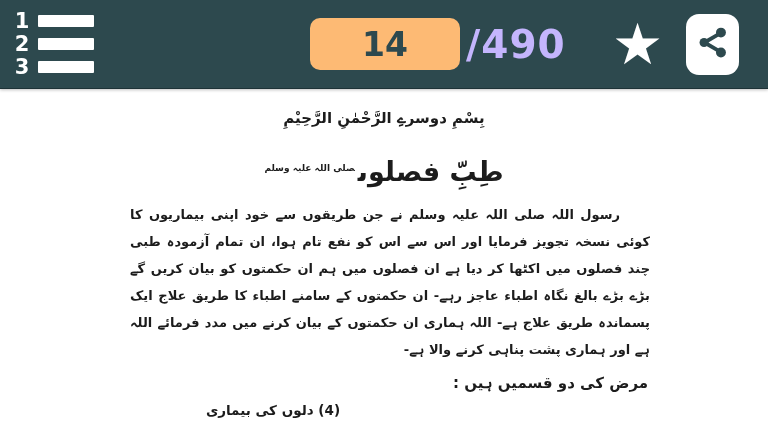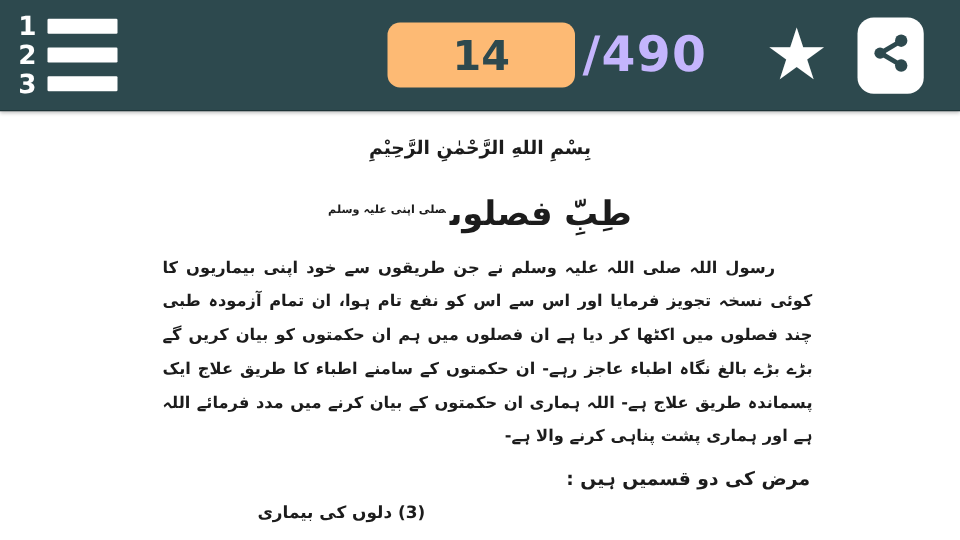--- a/index.html
+++ b/index.html
@@ -168,33 +168,33 @@
             <circle cx="17.8" cy="18.8" r="3.4" stroke="none"></circle>
           </g>
         </svg>
       </span>
     </button>
   </div>
 </div>
 
 <div class="book-page">
 
-  <div class="bismillah">بِسْمِ اللهِ الرَّحْمٰنِ الرَّحِيْمِ</div>
-
-  <div class="page-title"><span>طِبِّ فصلوں</span><span class="honorific">صلی اپنی علیہ وسلم</span></div>
+  <div class="bismillah">بِسْمِ دوسرےِ الرَّحْمٰنِ الرَّحِيْمِ</div>
+
+  <div class="page-title"><span>طِبِّ فصلوں</span><span class="honorific">صلی اللہ علیہ وسلم</span></div>
 
   <div class="paragraph">
     <div class="line justify first">رسول اللہ صلی اللہ علیہ وسلم نے جن طریقوں سے خود اپنی بیماریوں کا علاج فرمایا یا دوسرے کسی شخص کے لیے</div>
     <div class="line justify">کوئی نسخہ تجویز فرمایا اور اس سے اس کو نفع تام ہوا، ان تمام آزمودہ طبی نسخوں اور حکیمانہ طریقوں کو ہم نے</div>
     <div class="line justify">چند فصلوں میں اکٹھا کر دیا ہے ان فصلوں میں ہم ان حکمتوں کو بیان کریں گے جن حکمتوں تک پہنچنے میں</div>
     <div class="line justify">بڑے بڑے بالغ نگاہ اطباء عاجز رہے- ان حکمتوں کے سامنے اطباء کا طریق علاج ایک فرسودہ اور</div>
     <div class="line justify">پسماندہ طریق علاج ہے- اللہ ہماری ان حکمتوں کے بیان کرنے میں مدد فرمائے اللہ ہی مدد فرمانے والا</div>
     <div class="line last">ہے اور ہماری پشت پناہی کرنے والا ہے-</div>
   </div>
 
   <div class="section-heading">مرض کی دو قسمیں ہیں :</div>
 
   <div class="disease-list">
-    <div class="disease-item">(3) دلوں کی بیماری</div>
+    <div class="disease-item">(4) دلوں کی بیماری</div>
     <div class="disease-item clipped">(۲) بدنوں کی بیماری</div>
   </div>
 
 </div>
 
 </body></html>

